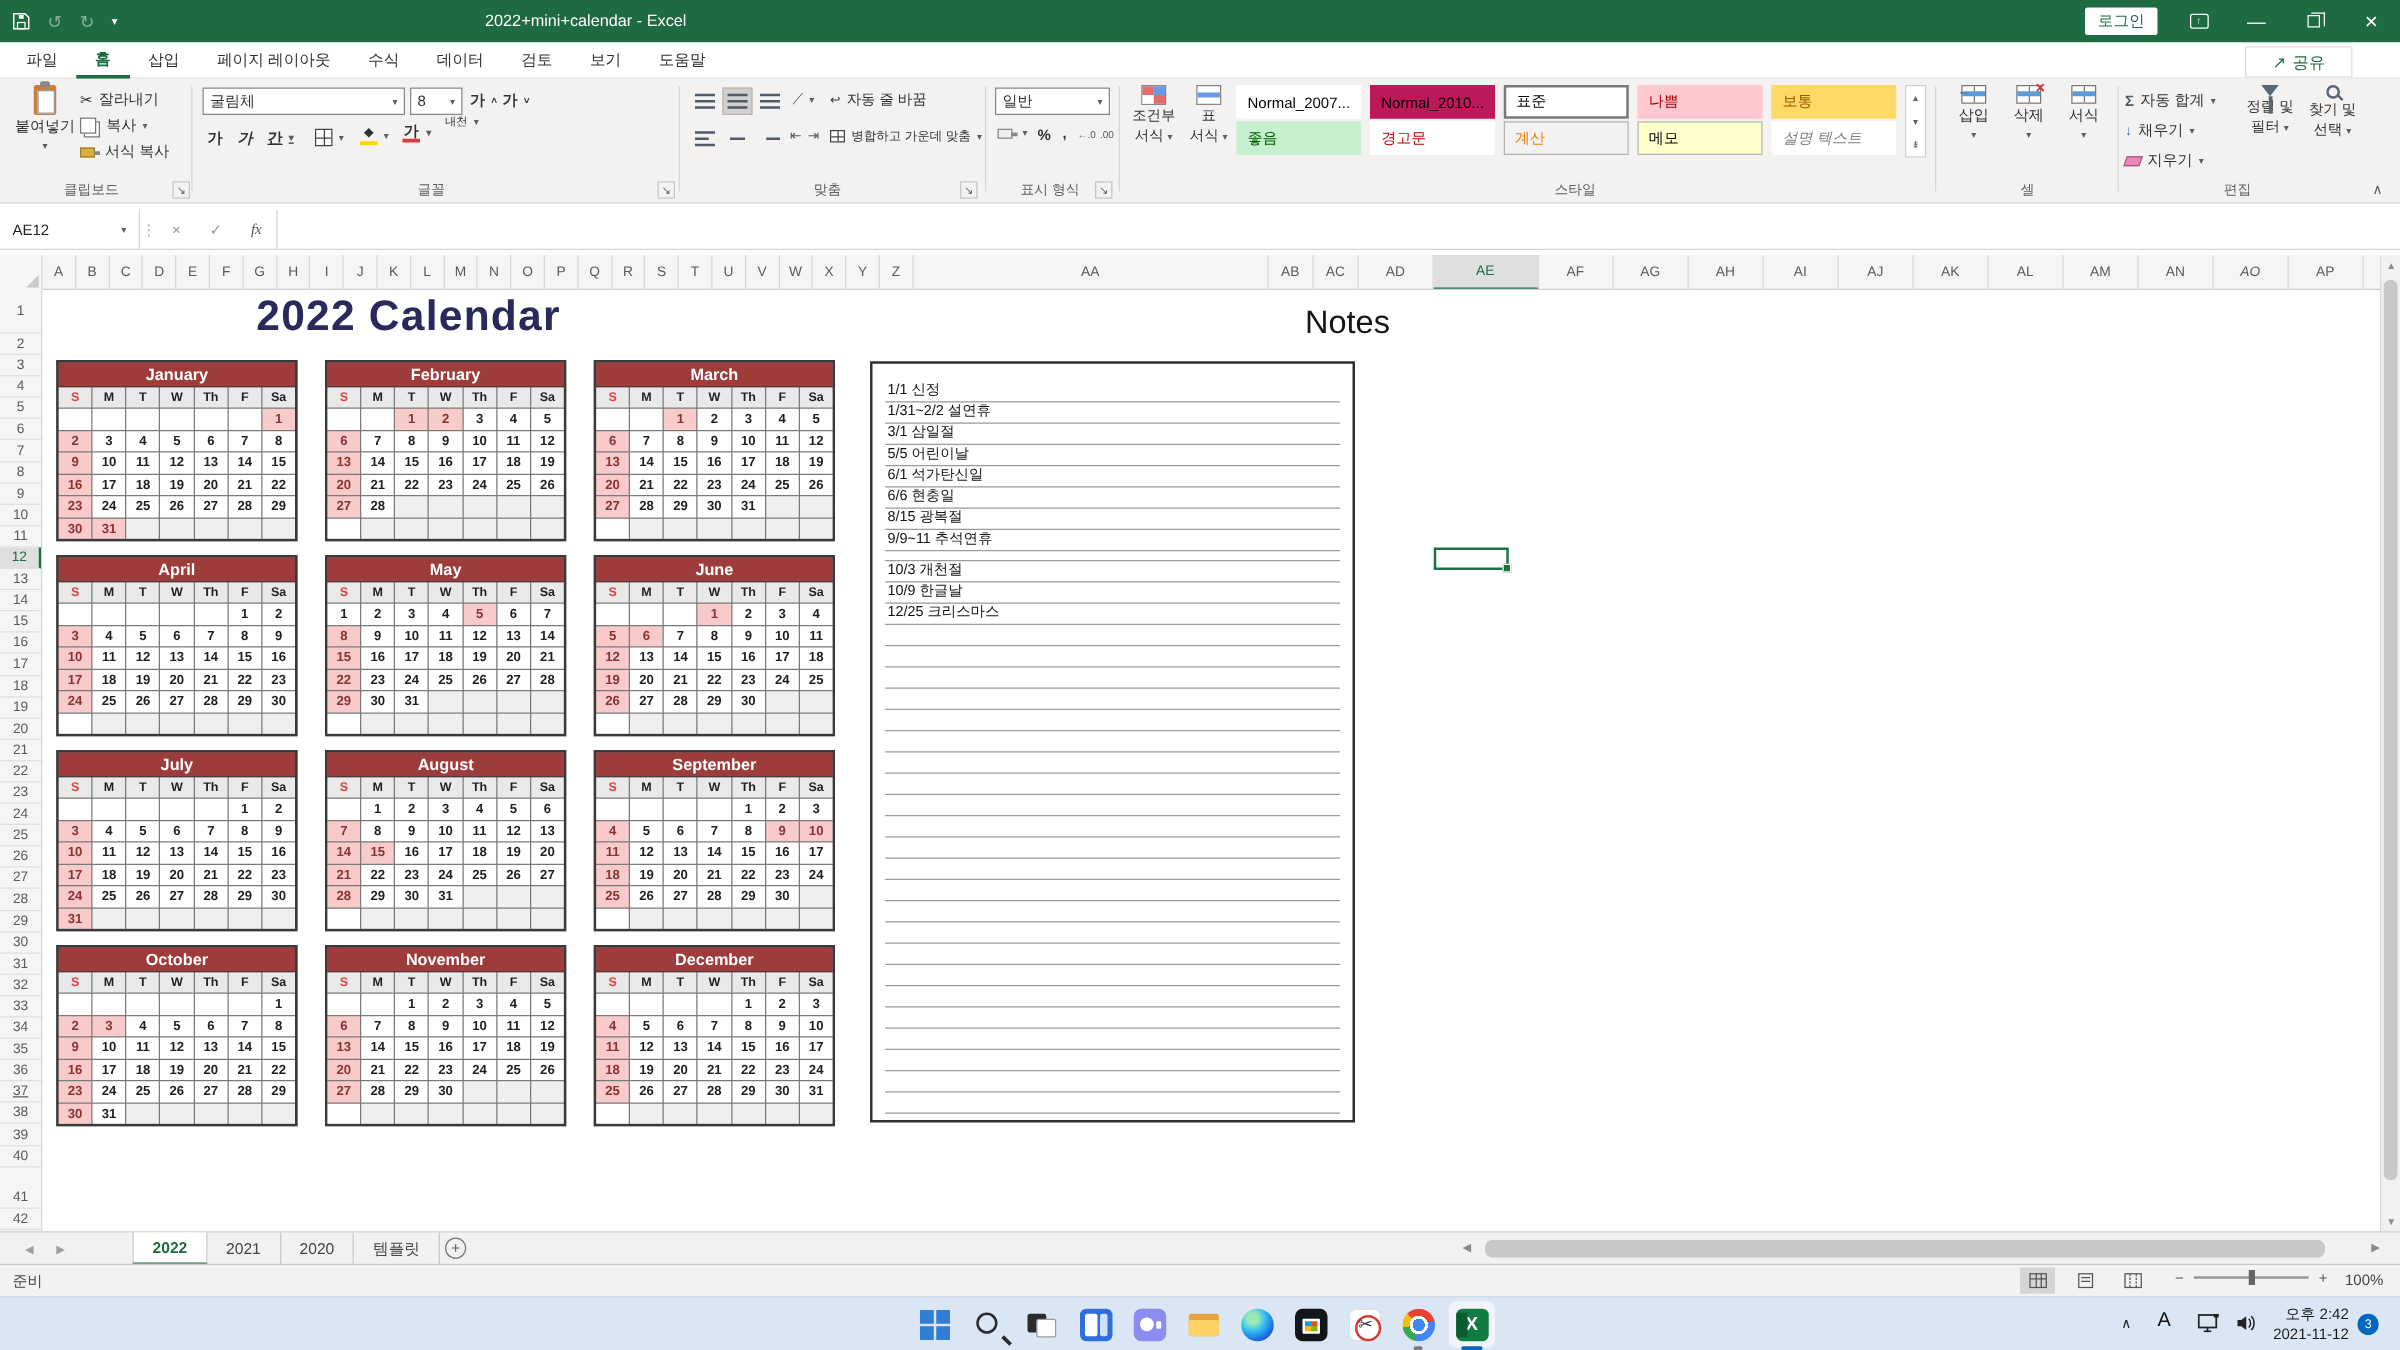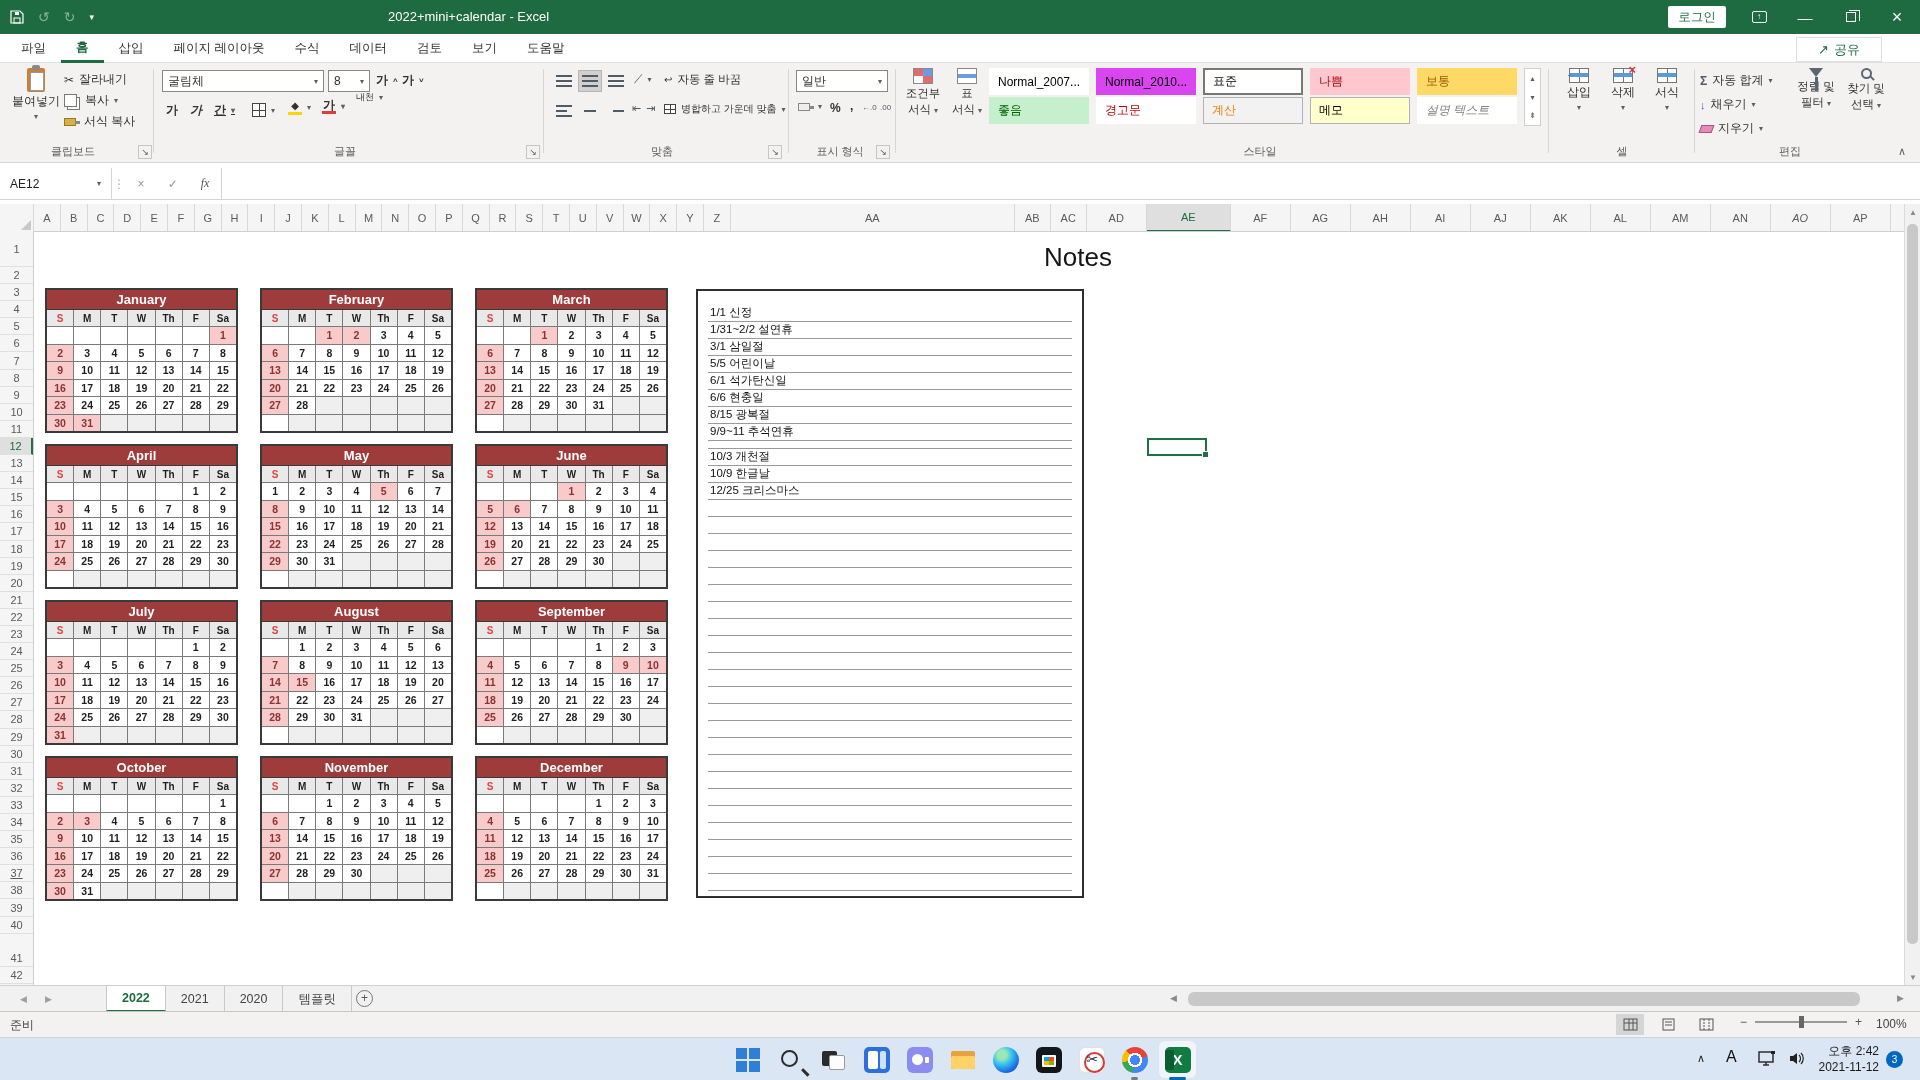--- a/index.html
+++ b/index.html
@@ -398,21 +398,21 @@
       <span>조건부</span>
       <span><span>서식</span> <span class="caret">▾</span></span>
     </div>
     <div class="rbig" style="left:948px;top:5px;width:38px;font-size:11.5px">
       <span class="tf-ic"></span>
       <span>표</span>
       <span><span>서식</span> <span class="caret">▾</span></span>
     </div>
     <div class="galy">
         <div class="gitem " style="background: rgb(255, 255, 255); color: rgb(0, 0, 0);">Normal_2007...</div>
-        <div class="gitem " style="background: #d946ef; color: rgb(0, 0, 0);">Normal_2010...</div>
+        <div class="gitem " style="background: #be185d; color: rgb(0, 0, 0);">Normal_2010...</div>
         <div class="gitem selected" style="background: rgb(255, 255, 255); color: rgb(0, 0, 0);">표준</div>
         <div class="gitem " style="background: rgb(255, 199, 206); color: rgb(156, 0, 6);">나쁨</div>
         <div class="gitem " style="background: rgb(255, 217, 102); color: rgb(156, 87, 0);">보통</div>
         <div class="gitem " style="background: rgb(198, 239, 206); color: rgb(0, 97, 0);">좋음</div>
         <div class="gitem " style="background: rgb(255, 255, 255); color: rgb(192, 0, 0);">경고문</div>
         <div class="gitem boxed" style="background: rgb(242, 242, 242); color: rgb(250, 125, 0);">계산</div>
         <div class="gitem boxed" style="background: rgb(255, 255, 204); color: rgb(0, 0, 0);">메모</div>
         <div class="gitem italic" style="background: rgb(255, 255, 255); color: rgb(127, 127, 127);">설명 텍스트</div>
       </div>
     <div class="gscroll">
@@ -573,20 +573,21 @@
       <div class="rh" style="height: 17.1px; text-decoration: underline;">37</div>
       <div class="rh" style="height: 17.1px;">38</div>
       <div class="rh" style="height: 17.1px;">39</div>
       <div class="rh" style="height: 17.1px;">40</div>
       <div class="rh" style="height: 17.1px; margin-top: 16px;">41</div>
       <div class="rh" style="height: 17.1px;">42</div>
       <div class="rh" style="height: 17.1px;">43</div>
     </div>
 
   <div class="canvas">
+    <div class="cal-title">2022 Calendar</div>
     <div class="notes-title">Notes</div>
     <div class="months" id="months">
         <div class="month">
           <div class="m-head">January</div>
           <div class="m-body">
             <div class="mc dh sun">S</div>
             <div class="mc dh">M</div>
             <div class="mc dh">T</div>
             <div class="mc dh">W</div>
             <div class="mc dh">Th</div>

